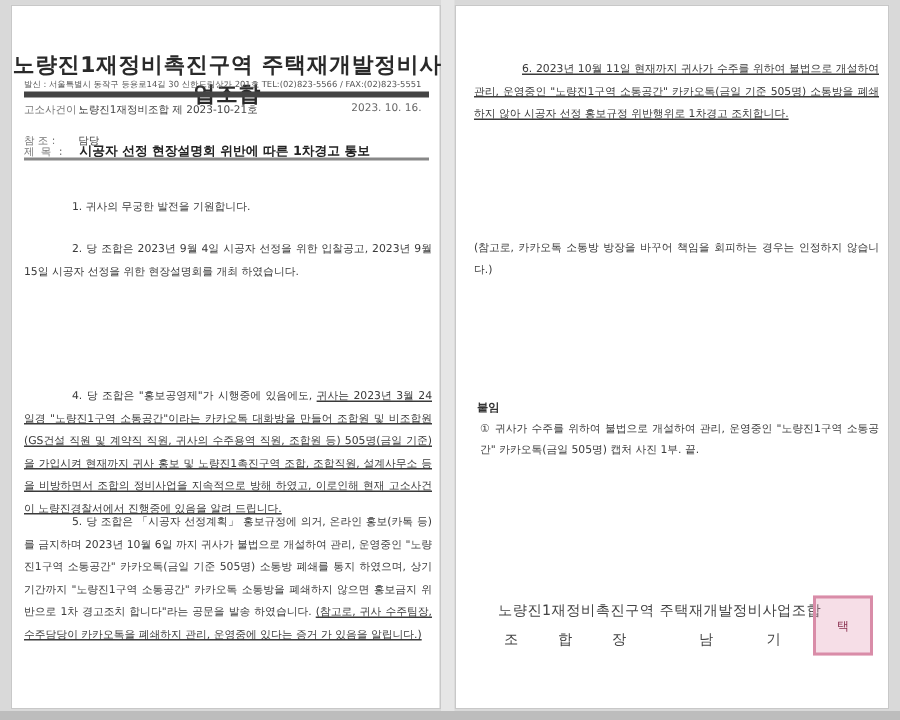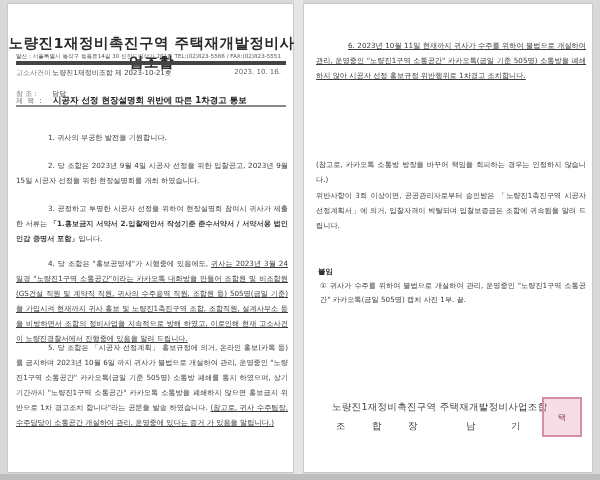--- a/index.html
+++ b/index.html
@@ -76,40 +76,34 @@
     <span>시공자 선정 현장설명회 위반에 따른 1차경고 통보</span>
   </div>
   <div class="thin-rule"></div>
 
   <div class="para" style="top:126px;">
     <span class="indent"></span><span>1. 귀사의 무궁한 발전을 기원합니다.</span>
   </div>
   <div class="para" style="top:154px;">
     <span class="indent"></span><span>2. 당 조합은 2023년 9월 4일 시공자 선정을 위한 입찰공고, 2023년 9월 15일 시공자 선정을 위한 현장설명회를 개최 하였습니다.</span>
   </div>
-  <div class="para" style="top:197px;">
-    <span class="indent"></span><span>3. 공정하고 투명한 시공자 선정을 위하여 현장설명회 참여시 귀사가 제출한 서류는 </span><b>「1.홍보금지 서약서 2.입찰제안서 작성기준 준수서약서 / 서약서용 법인인감 증명서 포함」</b><span>입니다.</span>
-  </div>
   <div class="para" style="top:252px;">
     <span class="indent"></span><span>4. 당 조합은 "홍보공영제"가 시행중에 있음에도, </span><span class="u">귀사는 2023년 3월 24일경 "노량진1구역 소통공간"이라는 카카오톡 대화방을 만들어 조합원 및 비조합원(GS건설 직원 및 계약직 직원, 귀사의 수주용역 직원, 조합원 등) 505명(금일 기준)을 가입시켜 현재까지 귀사 홍보 및 노량진1촉진구역 조합, 조합직원, 설계사무소 등을 비방하면서 조합의 정비사업을 지속적으로 방해 하였고, 이로인해 현재 고소사건이 노량진경찰서에서 진행중에 있음을 알려 드립니다.</span>
   </div>
   <div class="para" style="top:336px;">
-    <span class="indent"></span><span>5. 당 조합은 「시공자 선정계획」 홍보규정에 의거, 온라인 홍보(카톡 등)를 금지하며 2023년 10월 6일 까지 귀사가 불법으로 개설하여 관리, 운영중인 "노량진1구역 소통공간" 카카오톡(금일 기준 505명) 소통방 폐쇄를 통지 하였으며, 상기 기간까지 "노량진1구역 소통공간" 카카오톡 소통방을 폐쇄하지 않으면 홍보금지 위반으로 1차 경고조치 합니다"라는 공문을 발송 하였습니다. </span><span class="u">(참고로, 귀사 수주팀장, 수주담당이 소통공간 개설하여 관리, 운영중에 있다는 증거 가 있음을 알립니다.)</span>
+    <span class="indent"></span><span>5. 당 조합은 「시공자 선정계획」 홍보규정에 의거, 온라인 홍보(카톡 등)를 금지하며 2023년 10월 6일 까지 귀사가 불법으로 개설하여 관리, 운영중인 "노량진1구역 소통공간" 카카오톡(금일 기준 505명) 소통방 폐쇄를 통지 하였으며, 상기 기간까지 "노량진1구역 소통공간" 카카오톡 소통방을 폐쇄하지 않으면 홍보금지 위반으로 1차 경고조치 합니다"라는 공문을 발송 하였습니다. </span><span class="u">(참고로, 귀사 수주팀장, 수주담당이 카카오톡을 폐쇄하지 관리, 운영중에 있다는 증거 가 있음을 알립니다.)</span>
   </div>
 </div>
 
 <div class="page" id="page-right">
   <div class="rpara" style="top:34px;">
     <span class="indent"></span><span class="u">6. 2023년 10월 11일 현재까지 귀사가 수주를 위하여 불법으로 개설하여 관리, 운영중인 "노량진1구역 소통공간" 카카오톡(금일 기준 505명) 소통방을 폐쇄하지 않아 시공자 선정 홍보규정 위반행위로 1차경고 조치합니다.</span>
   </div>
   <div class="rpara" style="top:141px;margin-top:12px;">
     <span>(참고로, 카카오톡 소통방 방장을 바꾸어 책임을 회피하는 경우는 인정하지 않습니다.)</span>
-  </div>
-  <div class="rpara" style="top:184px;">
-    <span>위반사항이 3회 이상이면, 공공관리자로부터 승인받은 「노량진1촉진구역 시공자 선정계획서」에 의거, 입찰자격이 박탈되며 입찰보증금은 조합에 귀속됨을 알려 드립니다.</span>
   </div>
 
   <div class="attach-head">붙임</div>
   <div class="rpara" style="top:275px; left:16px; width:266px; line-height:14px;">
     <span>① 귀사가 수주를 위하여 불법으로 개설하여 관리, 운영중인 "노량진1구역 소통공간" 카카오톡(금일 505명) 캡처 사진 1부.  끝.</span>
   </div>
 
   <div class="sign-org">노량진1재정비촉진구역 주택재개발정비사업조합</div>
   <div class="sign-name">
     <span style="left:0px;">조</span>

